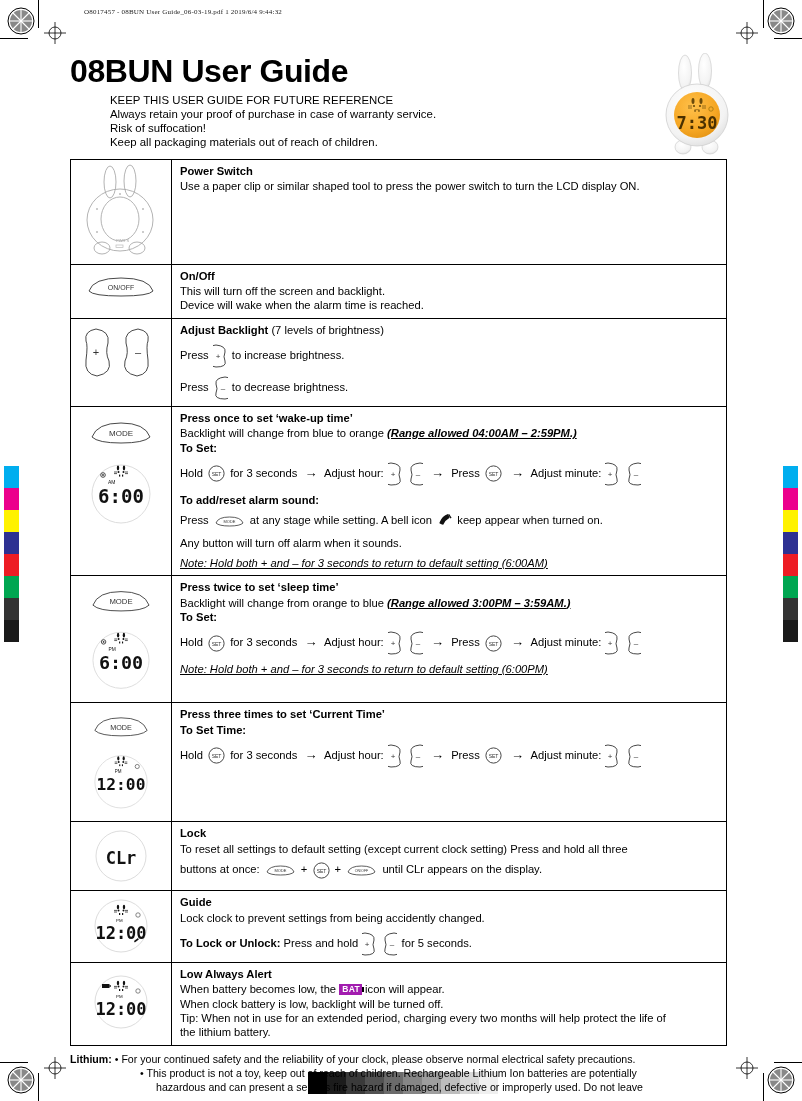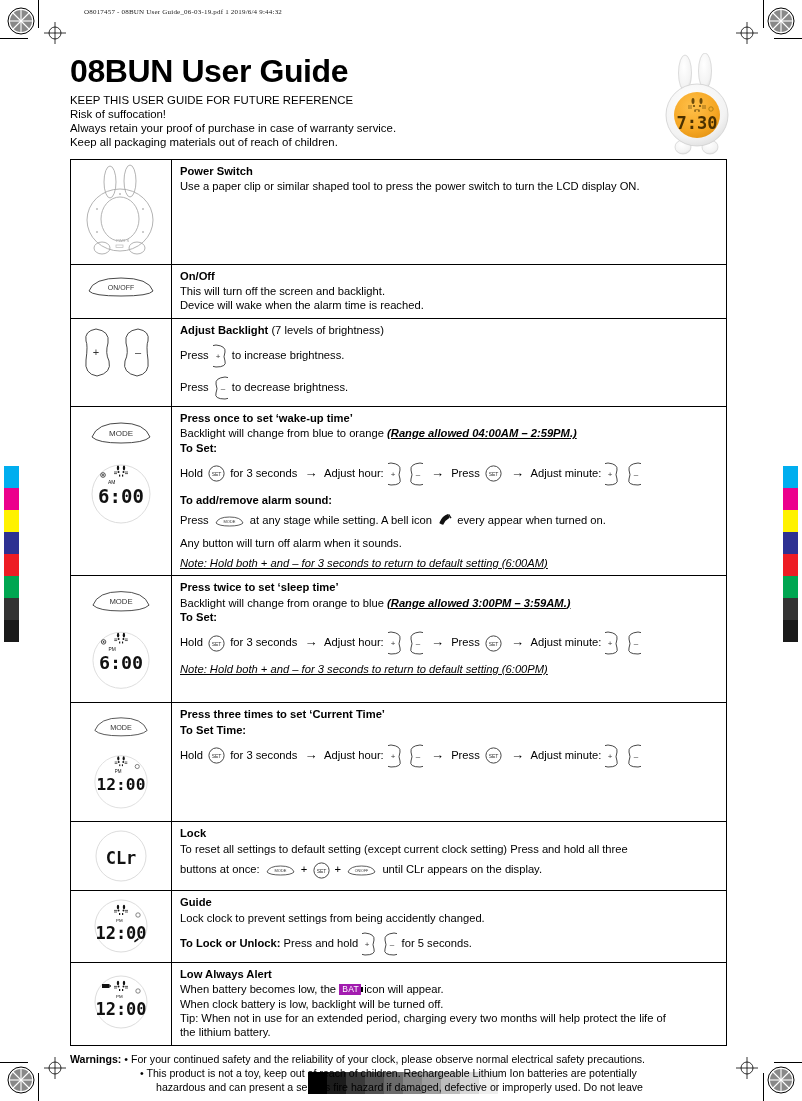--- a/index.html
+++ b/index.html
@@ -36,21 +36,21 @@
     font-size: 7px; color:#222; letter-spacing:.2px; white-space:nowrap;
   }
 
   
   .page { position:absolute; left:70px; top:55px; width:662px; }
 
   h1.title {
     font-size: 32px; font-weight: bold; margin:0 0 4px 0;
     letter-spacing:-0.4px; line-height:1.05;
   }
-  .intro { font-size: 11.4px; line-height:1.25; }
+  .intro { font-size: 11.4px; line-height:1.25;margin-left:40px; }
   .intro div { white-space: nowrap; }
 
   .product-photo {
     position:absolute; right:-4px; top:-2px; width:78px; height:104px;
   }
 
   
   table.guide {
     width:657px; border-collapse:collapse; margin-top:9px;
     table-layout: fixed;
@@ -66,21 +66,21 @@
   
   .btn-inline { display:inline-block; vertical-align:middle; position:relative; }
   .btn-pm {
     width:15px; height:26px; margin:0 1px;
   }
   .btn-round { width:17px; height:17px; margin:0 2px; }
   .btn-wide  { width:31px; height:14px; margin:0 2px; }
   .arr { display:inline-block; margin:0 4px; font-size:13px; }
 
   .bat-badge {
-    display:inline-block; background:#a21caf; color:#fff; font-weight:normal;
+    display:inline-block; background:#a21caf; color:#fff; font-weight:bold;
     font-size:8.5px; padding:0px 2px 0px 3px; letter-spacing:.3px;
     vertical-align:middle; position:relative; top:-1px;
   }
   .bat-badge::after{
     content:""; position:absolute; right:-2px; top:3px;
     width:2px; height:5px; background:#000;
   }
   .bell-ico { display:inline-block; vertical-align:middle; margin:0 2px; }
 
   
@@ -217,22 +217,22 @@
   </div>
 
 <div class="pdf-header">O8017457 - 08BUN User Guide_06-03-19.pdf   1   2019/6/4   9:44:32</div>
 
 <div class="page">
 
   <h1 class="title">08BUN User Guide</h1>
 
   <div class="intro">
     <div>KEEP THIS USER GUIDE FOR FUTURE REFERENCE</div>
+    <div>Always retain your proof of purchase in case of warranty service.</div>
     <div>Risk of suffocation!</div>
-    <div>Always retain your proof of purchase in case of warranty service.</div>
     <div>Keep all packaging materials out of reach of children.</div>
   </div>
 
   <div class="product-photo">
     <svg width="78" height="104" viewBox="0 0 78 104">
       <defs>
         <radialGradient id="bodyg" cx="42%" cy="32%" r="78%">
           <stop offset="0%" stop-color="#ffffff"></stop>
             <stop offset="70%" stop-color="#f3f3f3"></stop>
             <stop offset="100%" stop-color="#d8d8d8"></stop>
@@ -419,38 +419,38 @@
                   <text x="5" y="16" text-anchor="middle" font-size="8" fill="#333" font-family="'Liberation Sans',sans-serif">+</text>
                 </svg>
           </span>
           <span class="btn-inline btn-pm">
             <svg width="15" height="26" viewBox="0 0 15 26">
                   <path d="M12 2 q-10 1 -9 7 q2 5 0 9 q-2 6 9 6 q9 -1 8 -7 q-1 -7 0 -9 q1 -5 -8 -6 z" fill="none" stroke="#333" stroke-width=".9"></path>
                   <text x="10" y="16" text-anchor="middle" font-size="8" fill="#333" font-family="'Liberation Sans',sans-serif">–</text>
                 </svg>
           </span>
         </div>
-        <div class="b spaced">To add/remove alarm sound:</div>
+        <div class="b spaced">To add/reset alarm sound:</div>
         <div class="spaced">
           <span>Press</span>
           <span class="btn-inline btn-wide">
             <svg width="31" height="14" viewBox="0 0 31 14">
                   <path d="M2 9 q2 -6 13.5 -6 q11.5 0 13.5 6 q-3 3 -13.5 3 q-10.5 0 -13.5 -3 z" fill="none" stroke="#333" stroke-width=".8"></path>
                   <text x="15.5" y="9.4" text-anchor="middle" font-size="4" fill="#333" font-family="'Liberation Sans',sans-serif">MODE</text>
                 </svg>
           </span>
           <span>at any stage while setting. A bell icon</span>
           <span class="bell-ico">
             <svg width="15" height="13" viewBox="0 0 15 13">
                   <path d="M2.5 9.5 q2.6 -6.4 8.5 -8.4 l1.6 3.6 q-4.6 2.6 -6.4 7.0 z" fill="#111"></path>
                   <path d="M11.6 1.3 l2.4 3.9" stroke="#111" stroke-width="1.3"></path>
                   <path d="M2.6 9.7 l3.1 1.4" stroke="#111" stroke-width="1.2"></path>
                 </svg>
           </span>
-          <span>every appear when turned on.</span>
+          <span>keep appear when turned on.</span>
         </div>
         <div class="spaced">Any button will turn off alarm when it sounds.</div>
         <div class="i spaced">Note: Hold both + and – for 3 seconds to return to default setting (6:00AM)</div>
       </td>
     </tr>
 
     <tr>
       <td class="icon-cell" style="height:100px;">
         <svg class="draw" width="86" height="118" viewBox="0 0 86 122">
           <path d="M14 26 q5 -14 29 -14 q24 0 29 14 q-6 6 -29 6 q-23 0 -29 -6 z" fill="none" stroke="#333" stroke-width=".9"></path>
@@ -710,21 +710,21 @@
         <div>Tip: When not in use for an extended period, charging every two months will help protect the life of</div>
         <div>the lithium battery.</div>
       </td>
     </tr>
 
     </tbody>
   </table>
 
   <div class="specs">
     <div class="ln">
-      <span class="lbl">Warnings:</span>
+      <span class="lbl">Lithium:</span>
       <span>• For your continued safety and the reliability of your clock, please observe normal electrical safety precautions.</span>
     </div>
     <div class="ln ind1">• This product is not a toy, keep out of reach of children. Rechargeable Lithium Ion batteries are potentially</div>
     <div class="ln ind2">hazardous and can present a serious fire hazard if damaged, defective or improperly used. Do not leave</div>
 
   </div>
 
 </div>
 
 </body></html>

